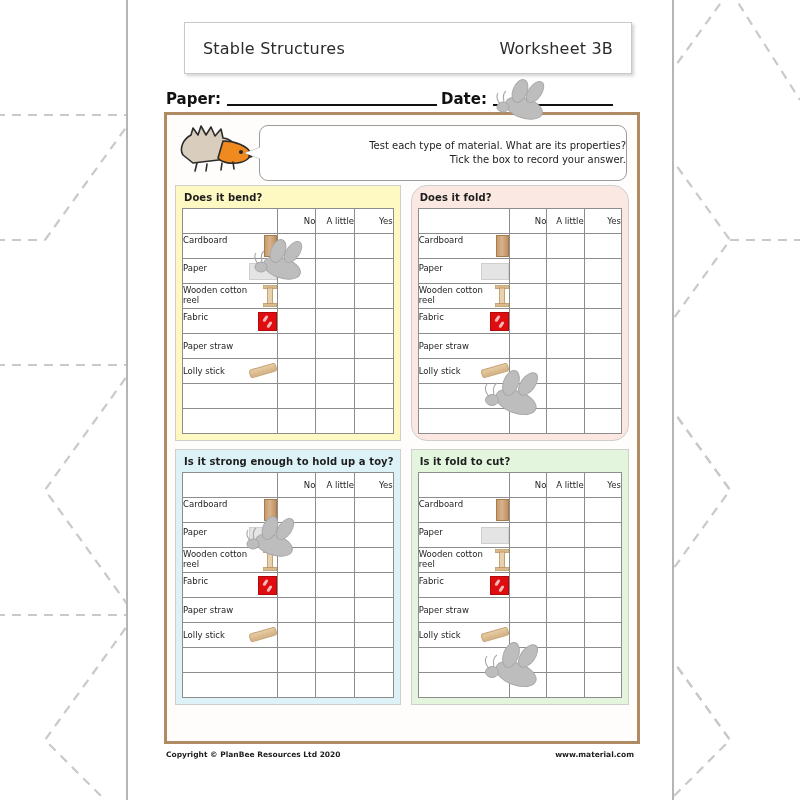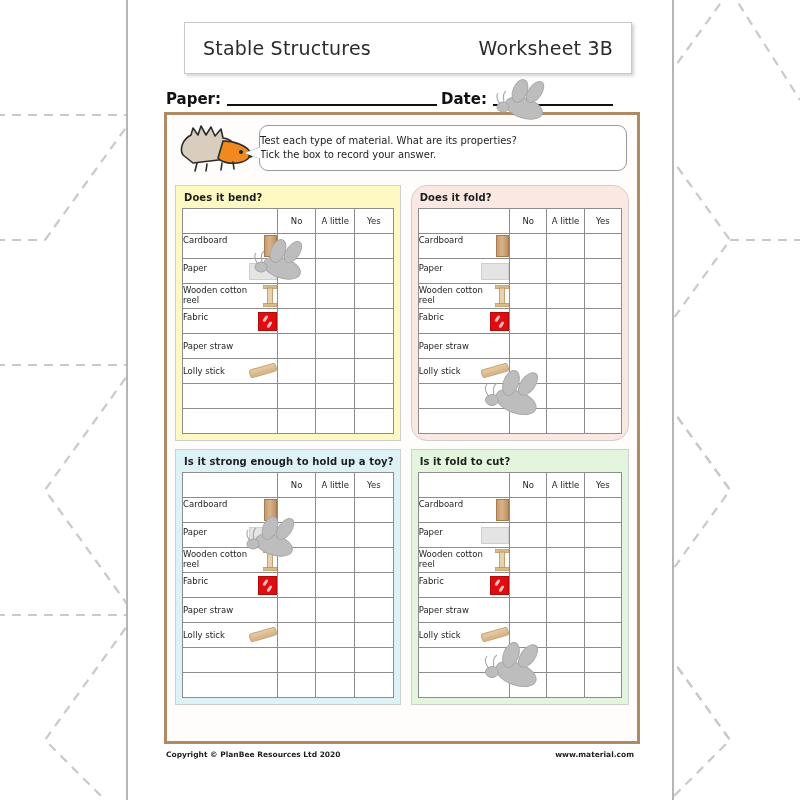--- a/index.html
+++ b/index.html
@@ -49,21 +49,21 @@
     border: 1px solid #c9c9c9;
     box-shadow: 2px 2px 3px rgba(0,0,0,0.18);
     box-sizing: border-box;
     display: flex;
     align-items: center;
     justify-content: space-between;
     padding: 0 18px;
     z-index: 3;
   }
   .title-text {
-    font-size: 19px;
+    font-size: 16px;
     color: #2b2b2b;
     font-family: "DejaVu Sans", sans-serif;
     letter-spacing: 0.2px;
   }
 
   
   #name-date {
     position: absolute;
     left: 38px;
     top: 84px;
@@ -115,27 +115,27 @@
     left: 2px;
     top: -2px;
     width: 78px;
     height: 52px;
   }
   #speech-bubble {
     position: absolute;
     left: 84px;
     top: 0px;
     right: 2px;
-    height: 46px;
+    height: 56px;
     border: 1px solid #9a9a9a;
     border-radius: 9px;
     background: #ffffff;
     display: flex;
     flex-direction: column;
-    align-items: flex-start;
+    align-items: flex-end;
     justify-content: center;
     box-sizing: border-box;
   }
   #speech-bubble .line {
     font-size: 10px;
     color: #222;
     line-height: 14px;
     text-align: center;
   }
   #bubble-tail {
@@ -186,21 +186,21 @@
     font-size: 8.5px;
     color: #1d1d1d;
     font-weight: normal;
     padding: 0;
     height: 24px;
     background: #ffffff;
   }
   table.grid col.c-mat { width: 45%; }
   table.grid col.c-opt { width: 18.33%; }
   th.hdr {
-    text-align: center;
+    text-align: right;
     padding-left: 5px;
     font-size: 9px;
     height: 19px;
   }
   th.hdr-blank { border-left: none; border-top: none; background: transparent; }
   td.mat {
     padding: 0 3px 0 5px;
   }
   .mat-wrap {
     display: flex;

